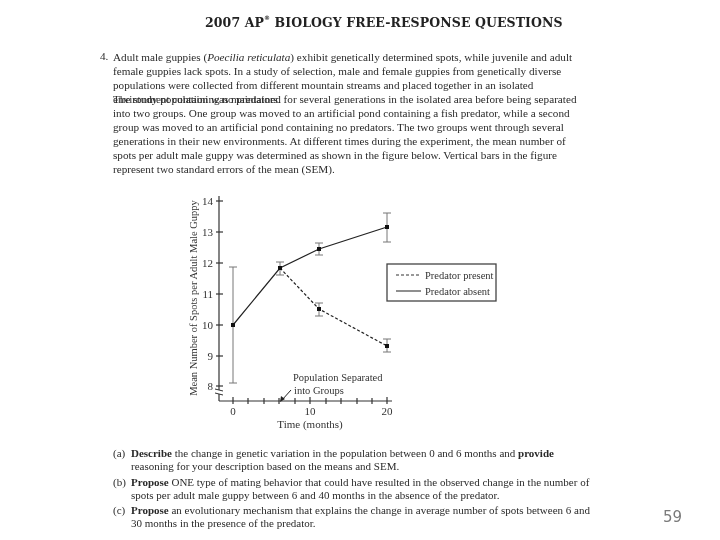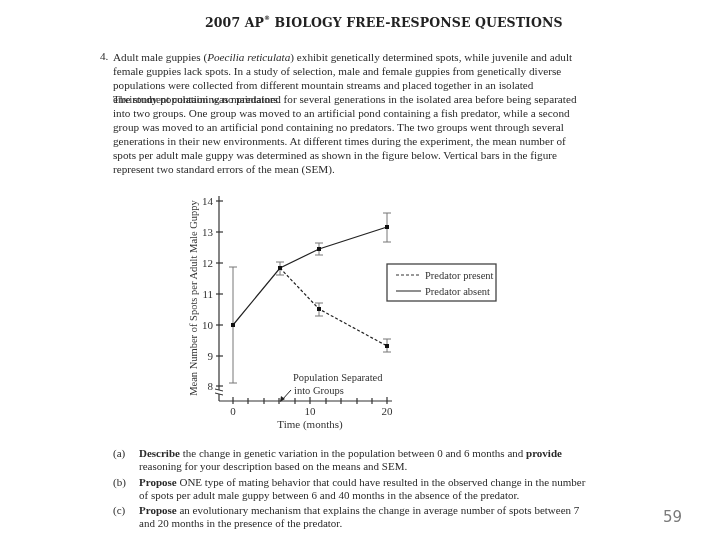--- a/index.html
+++ b/index.html
@@ -16,21 +16,21 @@
     .para {
       position: absolute; left: 113px; width: 478px; font-size: 11.2px; line-height: 14px;
       text-align: left;
     }
     .p1 { top: 50px; }
     .p2 { top: 92px; }
     .para i { font-style: italic; }
     .graph { position: absolute; left: 180px; top: 188px; }
     .part { position: absolute; left: 113px; width: 480px; font-size: 11px; line-height: 13px; }
     .part .lbl { position: absolute; left: 0; top: 0; }
-    .part .txt { margin-left: 26px; display: block; }
+    .part .txt { margin-left: 18px; display: block; }
     .part b { font-weight: bold; }
     .pa { top: 447px; }
     .pb { top: 476px; }
     .pc { top: 504px; }
     .pagenum {
       position: absolute; left: 663px; top: 508px; font-family: "DejaVu Sans", sans-serif;
       font-size: 15px; color: #7a7a7a;
     }
   </style>
 </head>
@@ -153,16 +153,16 @@
   <span class="txt"><b>Describe</b><span> the change in genetic variation in the population between 0 and 6 months and </span><b>provide</b><span> reasoning for your description based on the means and SEM.</span></span>
 </div>
 
 <div class="part pb">
   <span class="lbl">(b)</span>
   <span class="txt"><b>Propose</b><span> ONE type of mating behavior that could have resulted in the observed change in the number of spots per adult male guppy between 6 and 40 months in the absence of the predator.</span></span>
 </div>
 
 <div class="part pc">
   <span class="lbl">(c)</span>
-  <span class="txt"><b>Propose</b><span> an evolutionary mechanism that explains the change in average number of spots between 7 and 20 months in the presence of the predator.</span></span>
+  <span class="txt"><b>Propose</b><span> an evolutionary mechanism that explains the change in average number of spots between 6 and 30 months in the presence of the predator.</span></span>
 </div>
 
 <div class="pagenum">59</div>
 
 </body></html>

